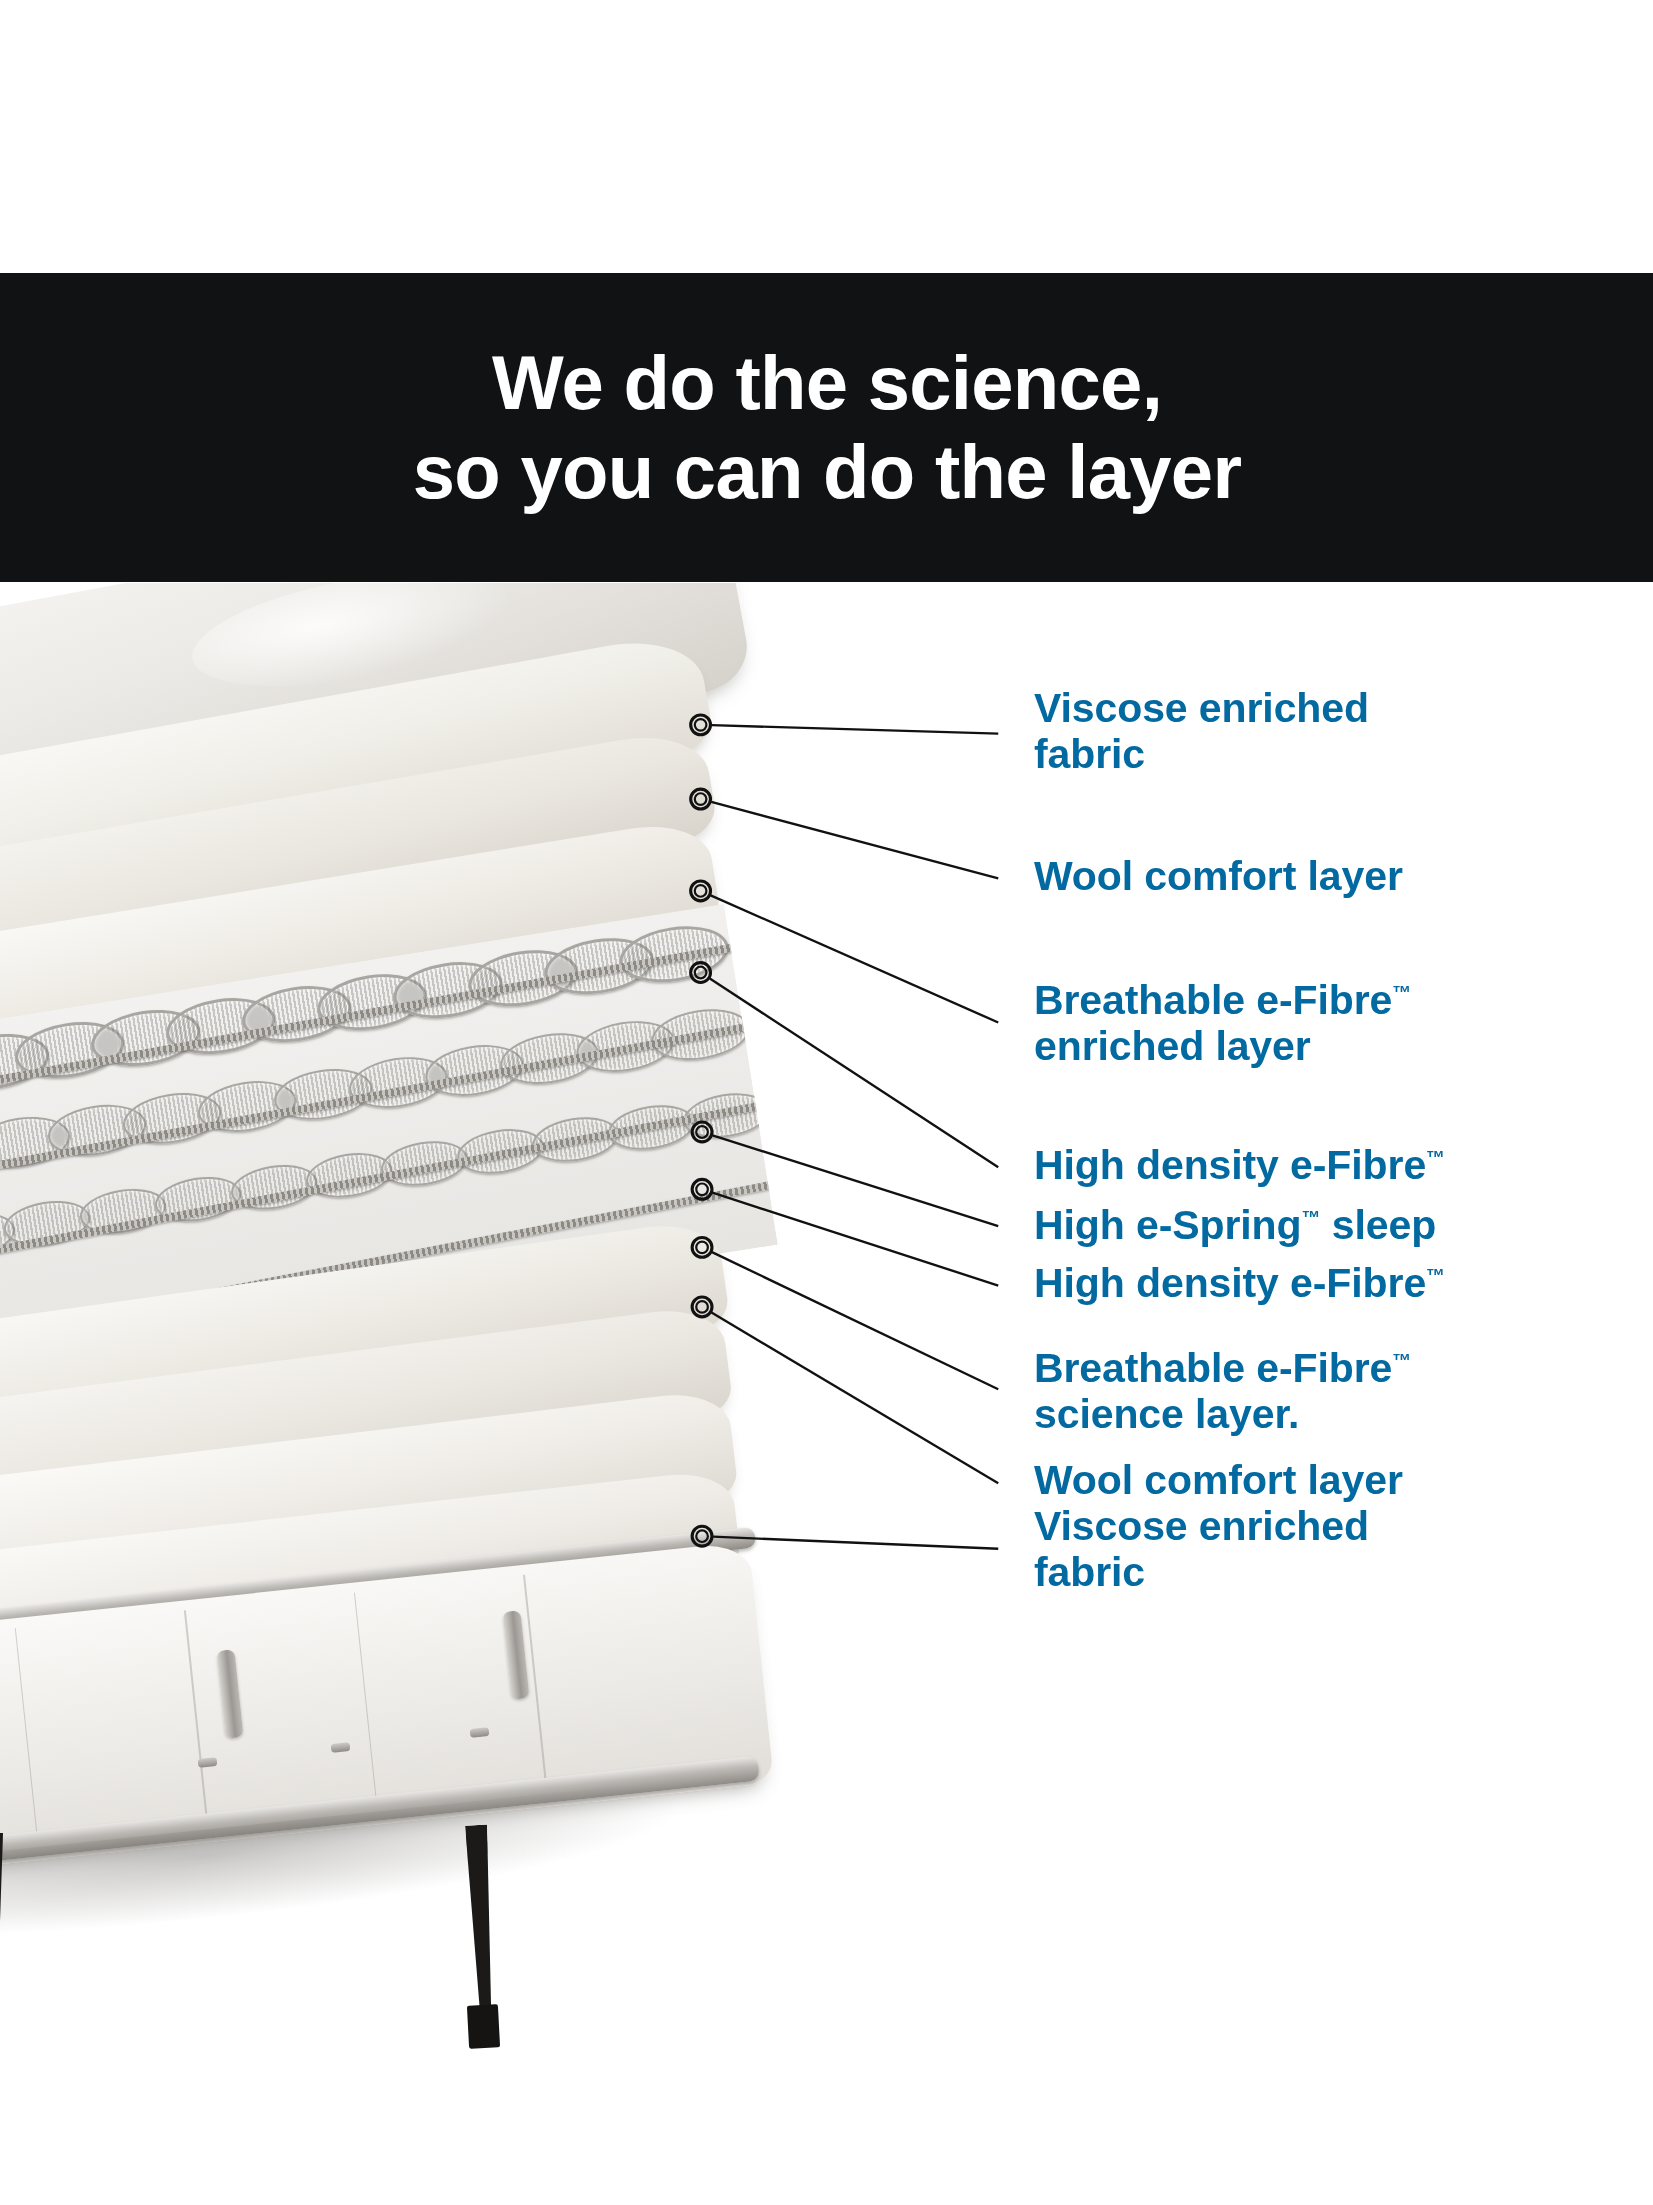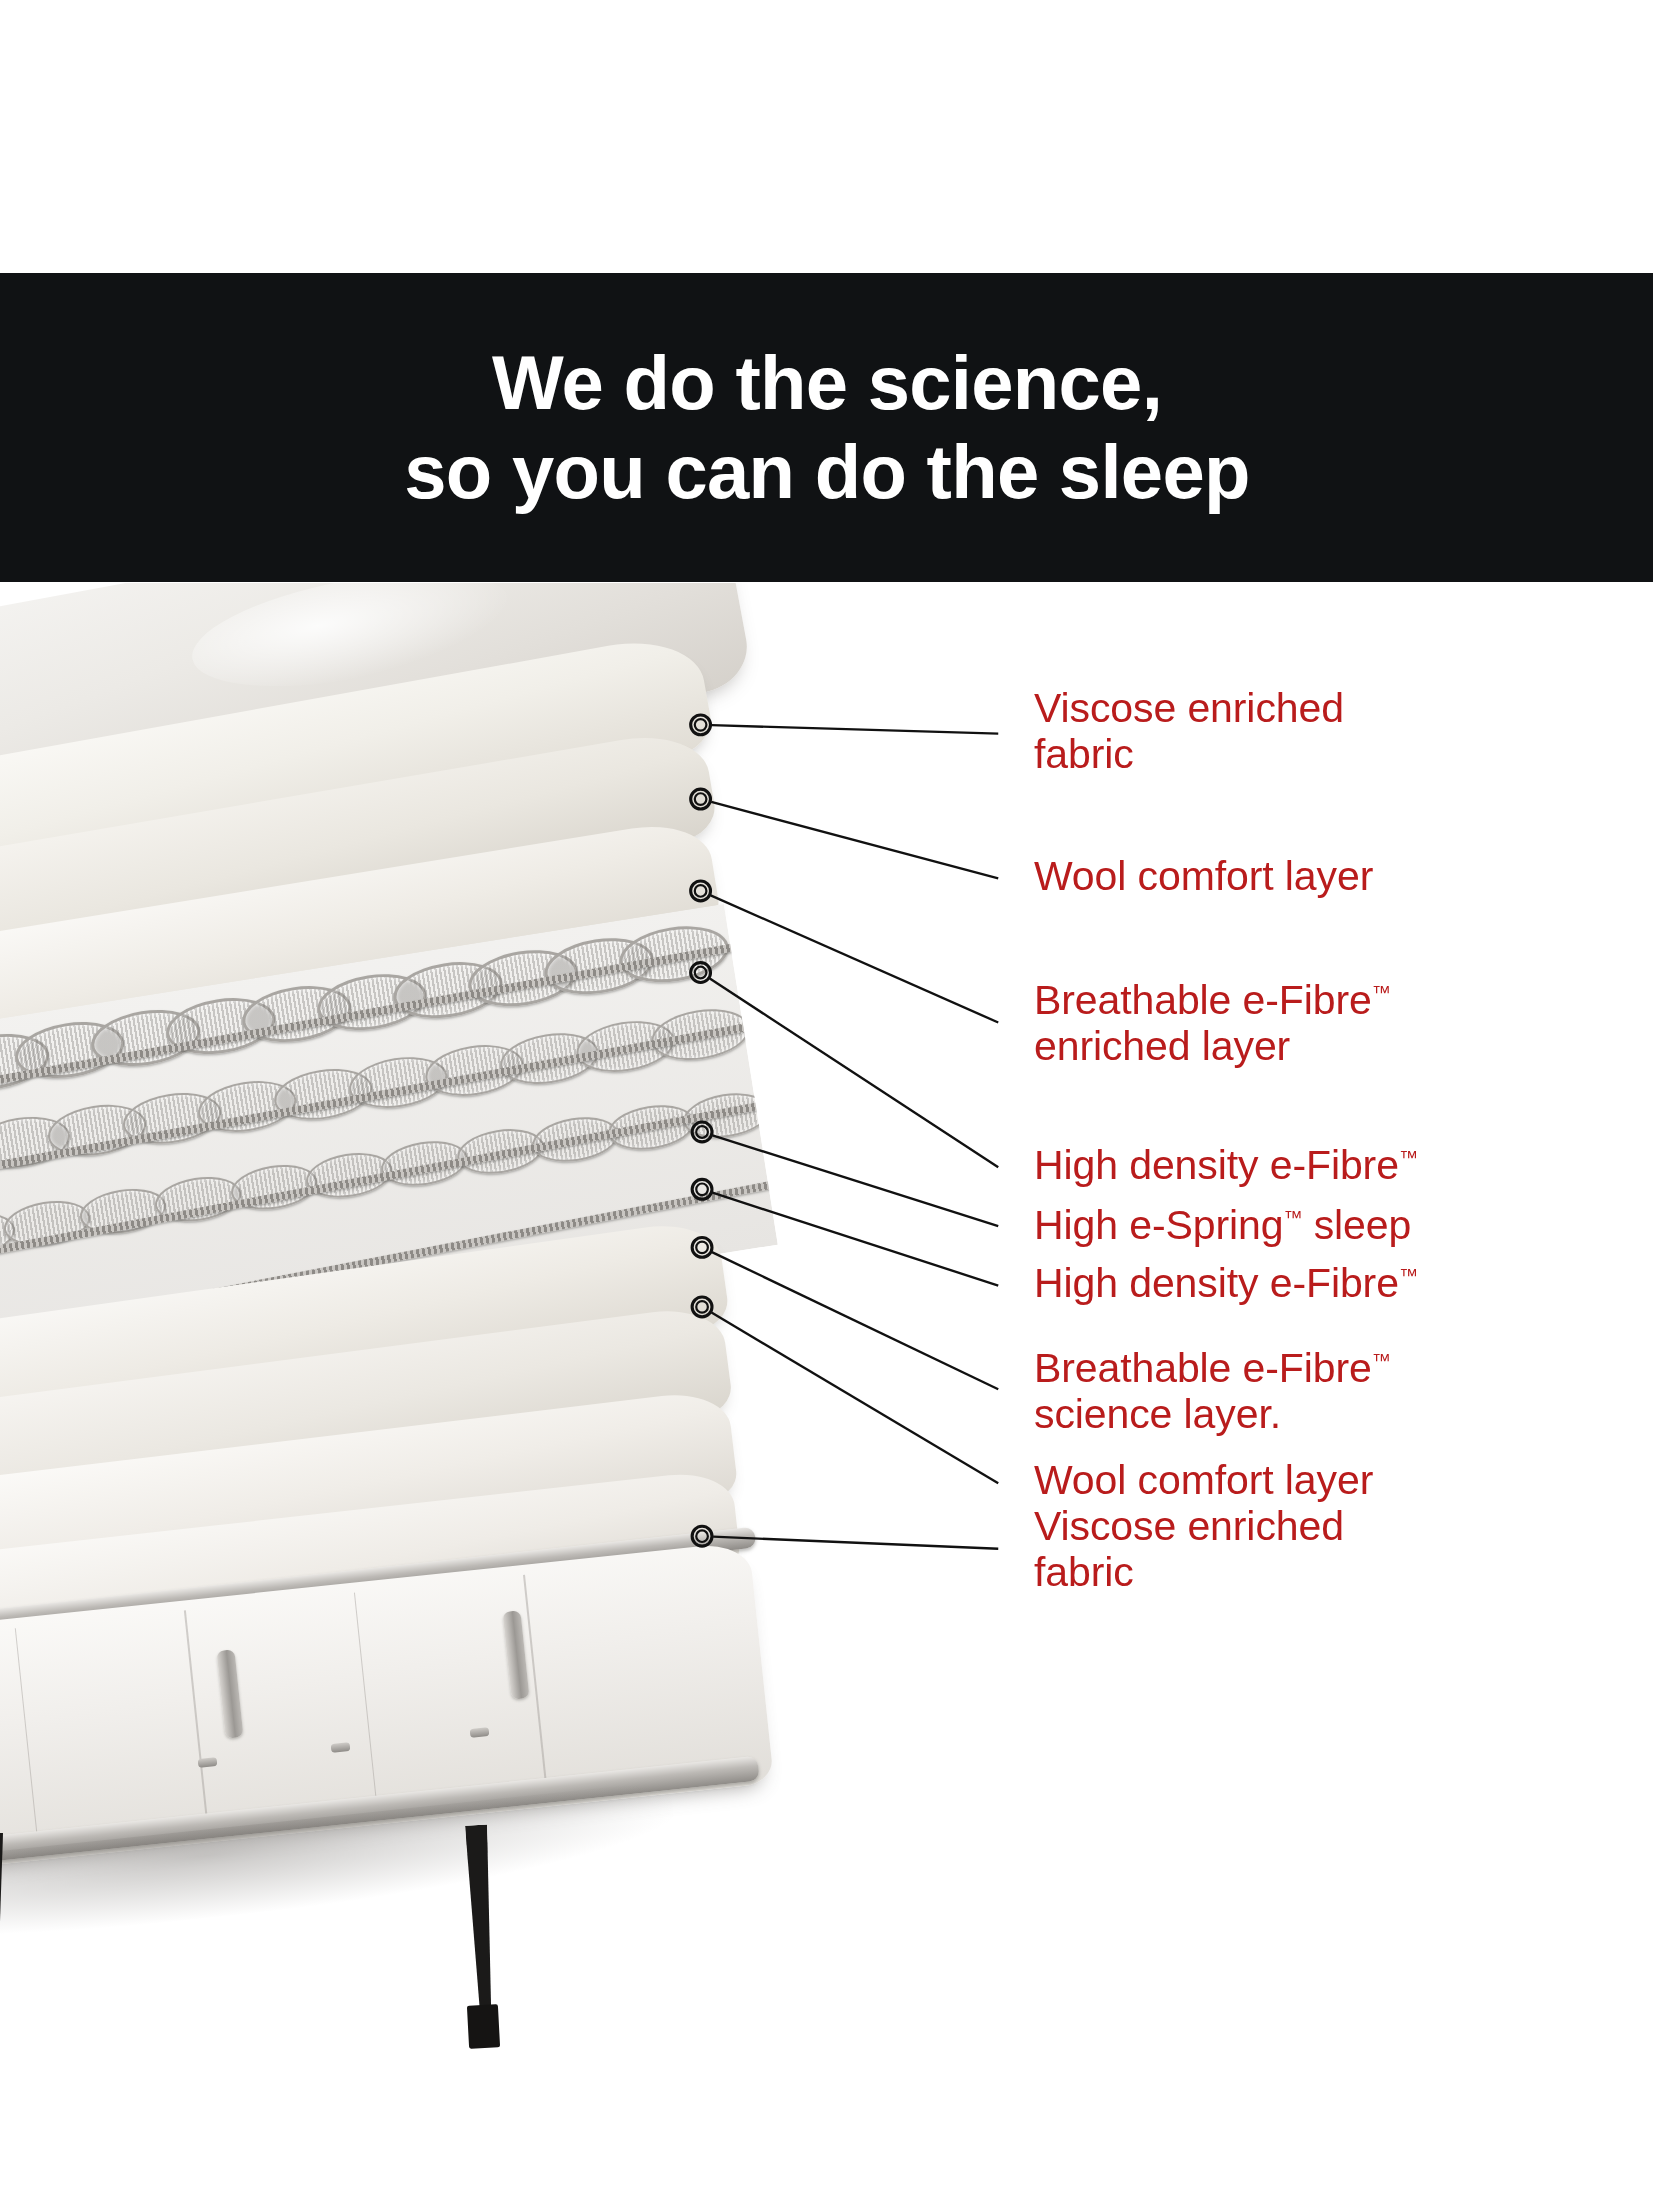--- a/index.html
+++ b/index.html
@@ -183,37 +183,37 @@
     background:radial-gradient(ellipse at 45% 30%, rgba(120,116,112,.40), rgba(255,255,255,0) 72%);
     transform:rotate(-6deg);
   }
 
   
   #callouts { position:absolute; left:0; top:0; width:1654px; height:1622px; }
 
   
   .label {
     position:absolute;
-    color:#b91c1c;
+    color:#0369a1;
     font-size:41px;
     line-height:1.12;
-    font-weight:400;
+    font-weight:700;
     letter-spacing:-0.1px;
     white-space:pre-line;
   }
   .tm { font-size:19px; vertical-align:super; letter-spacing:0; }
 </style>
 </head>
 <body>
 
 <div id="top-gap"></div>
 
 <div id="banner">
   <div id="banner-title">We do the science,
-so you can do the sleep</div>
+so you can do the layer</div>
 </div>
 
 <div id="stage">
 
   <div id="photo">
 
     <div class="layer lay-cover"></div>
     <div class="layer lay-wool1"></div>
     <div class="layer lay-efib1"></div>
     <div class="layer lay-hd1"></div>

